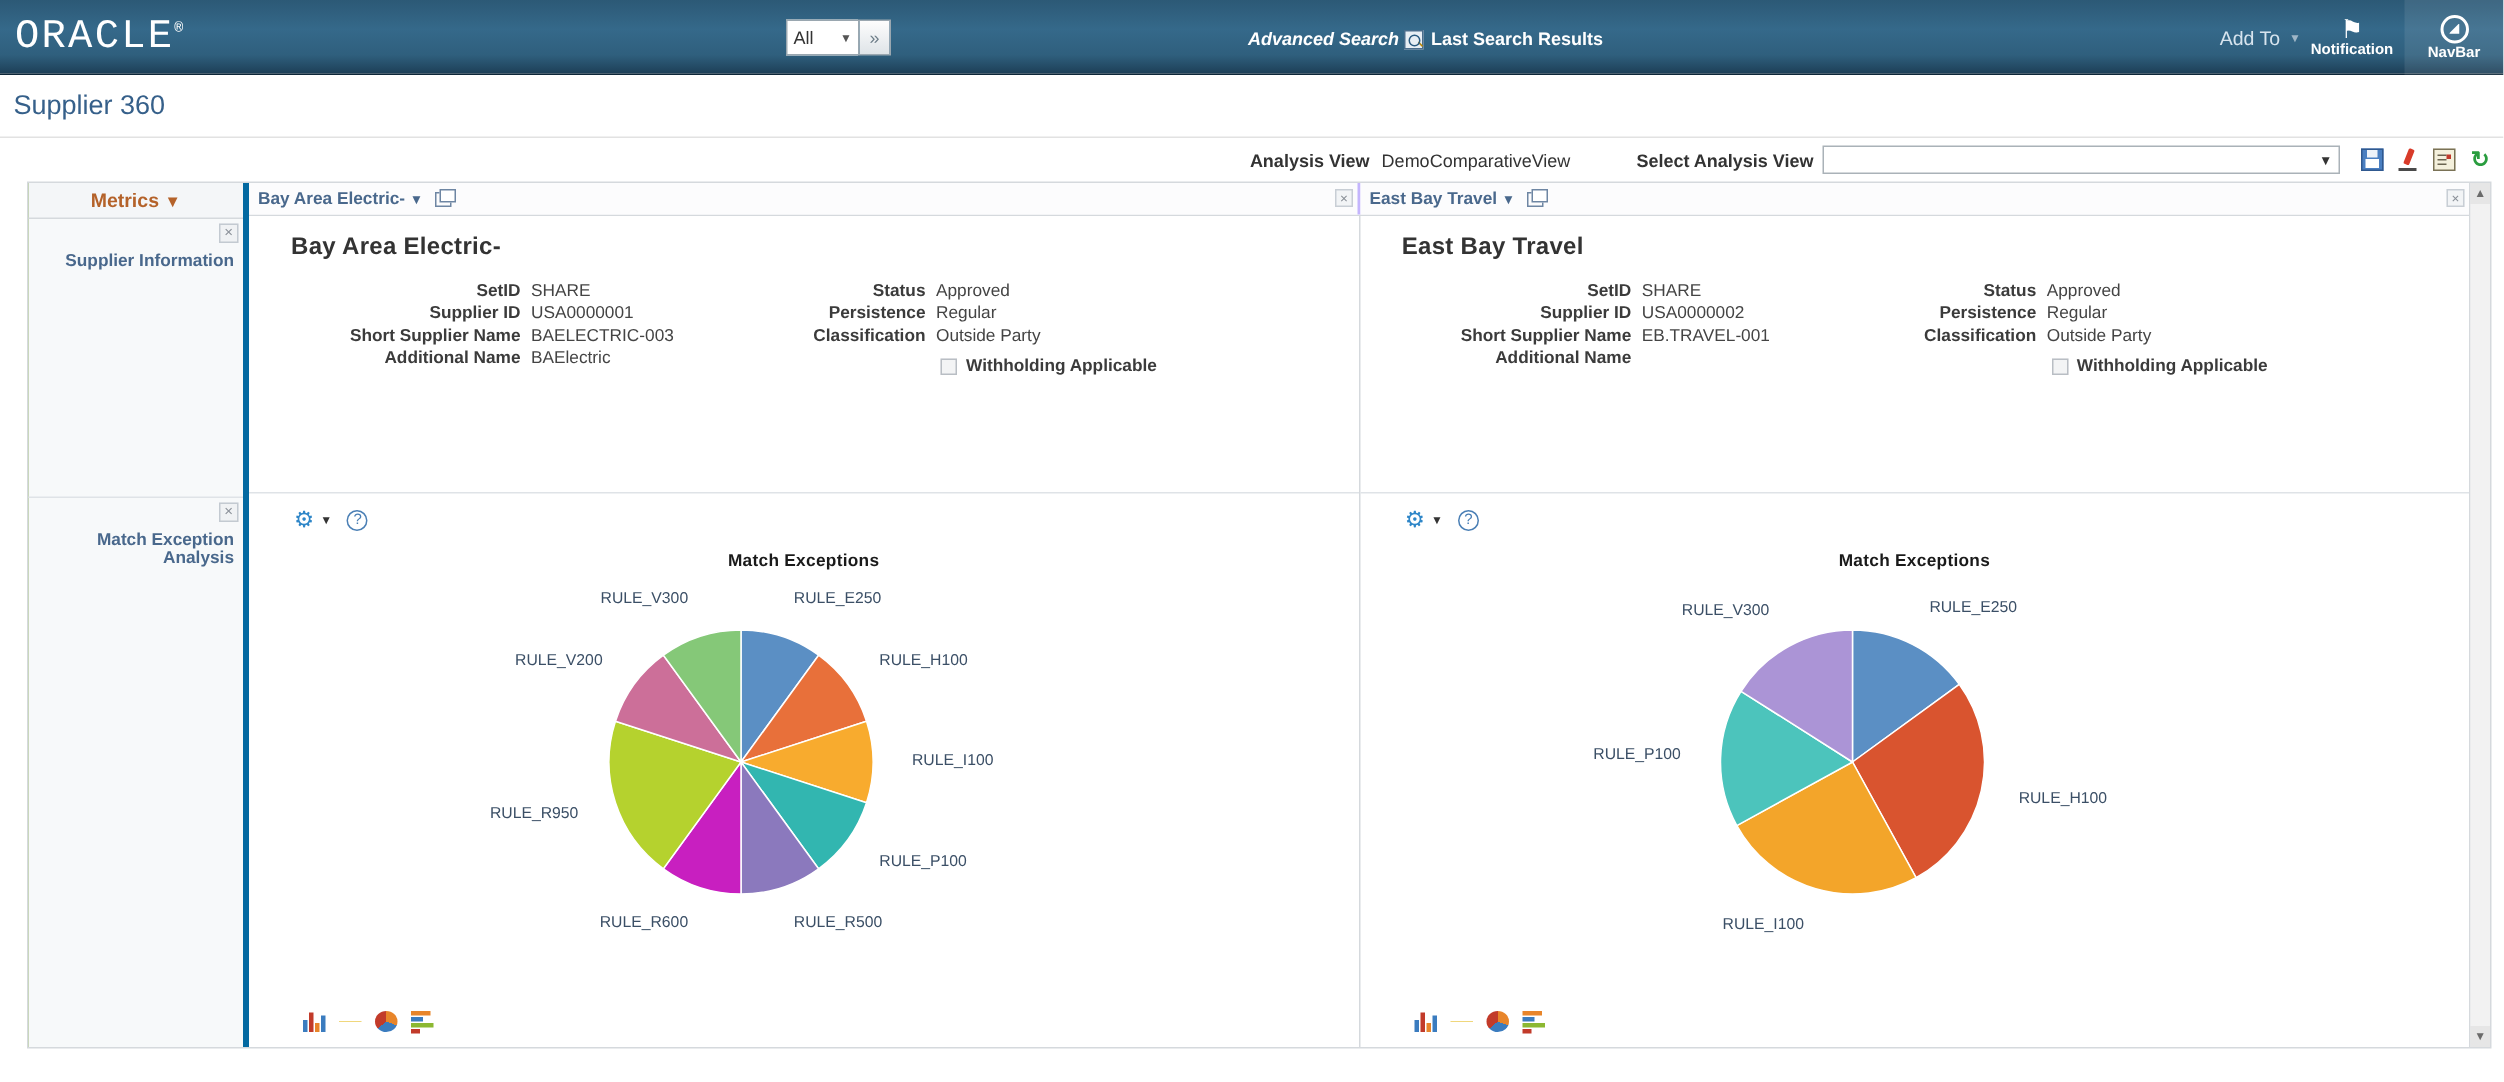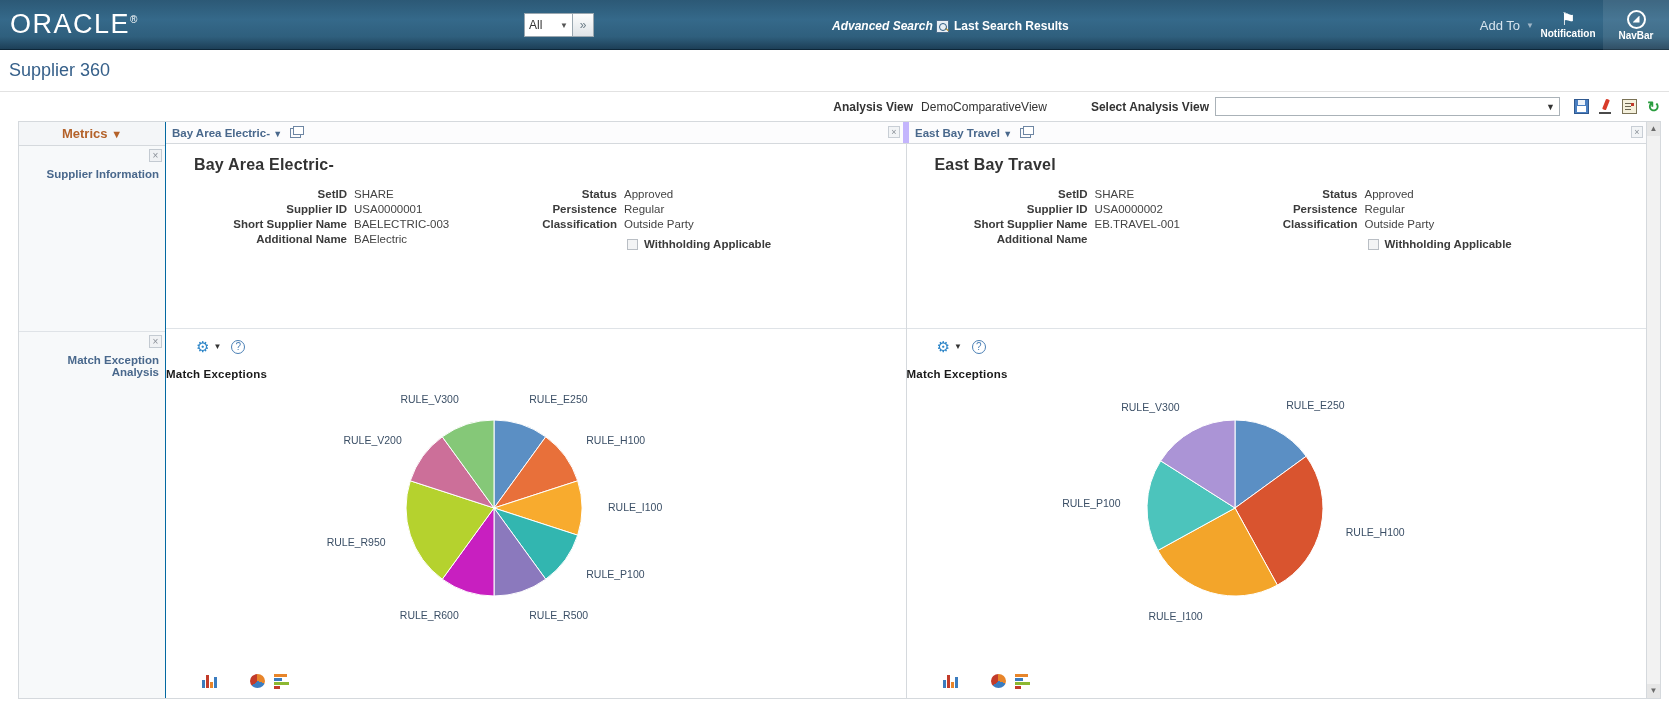--- a/index.html
+++ b/index.html
@@ -18,21 +18,21 @@
     background: linear-gradient(to bottom, #2c5976 0%, #35698a 40%, #2f5f7d 75%, #1d3f57 100%);
     display: flex; align-items: center;
     border-bottom: 1px solid #0d2638;
   }
   .oracle-logo {
     color: #fff;
     font-size: 27px;
     letter-spacing: 1.5px;
     font-weight: 400;
     padding-left: 10px;
-    font-family: Liberation Sans, sans-serif;
+    font-family: Liberation Mono, monospace;
   }
   .oracle-logo sup { font-size: 10px; vertical-align: super; }
 
   .search-zone {
     position: absolute; left: 524px; top: 13px;
     display: flex; align-items: stretch; height: 24px;
   }
   .sel-all {
     width: 48px; background: #fff; border: 1px solid #9aa7b0;
     border-right: none; display: flex; align-items: center;
@@ -177,21 +177,21 @@
   }
   .colhdr-txt {
     font-size: 13px; font-weight: bold; color: #b4622a;
     cursor: pointer; white-space: nowrap;
   }
   .colhdr-txt .cb { font-size: 11px; }
 
   
   .metrics-col {
     width: 147px; flex: none;
-    border-right: 1px solid #0369a1;
+    border-right: 4px solid #0369a1;
     background: #4d7c0f;
     display: flex; flex-direction: column;
   }
   .metrics-rows { flex: 1; display: flex; flex-direction: column; }
   .metric-row {
     position: relative; background: #f7f9fa;
     border-bottom: 1px solid #dfe3e7;
     display: flex; align-items: flex-start; justify-content: flex-end;
     padding: 22px 6px 0 4px;
   }
@@ -207,21 +207,21 @@
     background: #f0f2f4; color: #8a9098; font-size: 10px;
     line-height: 11px; text-align: center; cursor: pointer;
   }
 
   
   .suppliers-col { flex: 1; display: flex; flex-direction: column; min-width: 0; }
   .sup-tabs { display: flex; height: 22px; border-bottom: 1px solid #d5d9dd; }
   .sup-tab {
     flex: 1; min-width: 0; background: #fcfcfd;
     display: flex; align-items: center; padding-left: 6px;
-    border-right: 6px solid #c4b5fd; position: relative;
+    border-right: 2px solid #c4b5fd; position: relative;
   }
   .sup-tab:last-child { border-right: none; }
   .sup-tab-label {
     font-size: 11.5px; font-weight: bold; color: #49688c;
     cursor: pointer; white-space: nowrap;
   }
   .sup-tab-label .cb { font-size: 9px; }
   .popout-icon {
     width: 11px; height: 10px; border: 1px solid #6e86a3;
     margin-left: 8px; position: relative; cursor: pointer; flex: none;
@@ -282,21 +282,21 @@
   }
   .gear-icon { color: #2e86c8; font-size: 15px; line-height: 15px; cursor: pointer; }
   .caret-dn { font-size: 8px; color: #333; cursor: pointer; }
   .help-icon {
     width: 14px; height: 14px; border: 1px solid #4a7fb5;
     border-radius: 50%; color: #4a7fb5; font-size: 10px;
     line-height: 12px; text-align: center; margin-left: 6px; cursor: pointer;
   }
   .chart-area {
     flex: 1; min-height: 0; display: flex;
-    flex-direction: column; align-items: flex-start; padding-top: 14px;
+    flex-direction: column; align-items: center; padding-top: 14px;
   }
   .chart-title {
     font-size: 11.5px; font-weight: bold; color: #1a1a1a;
     letter-spacing: .2px;
   }
   .pie-wrap { position: relative; width: 100%; flex: 1; }
   .pie-svg { position: absolute; left: 0; top: 0; }
   .pie-lbl {
     position: absolute; font-size: 10.5px; color: #3b4f66;
     white-space: nowrap;

